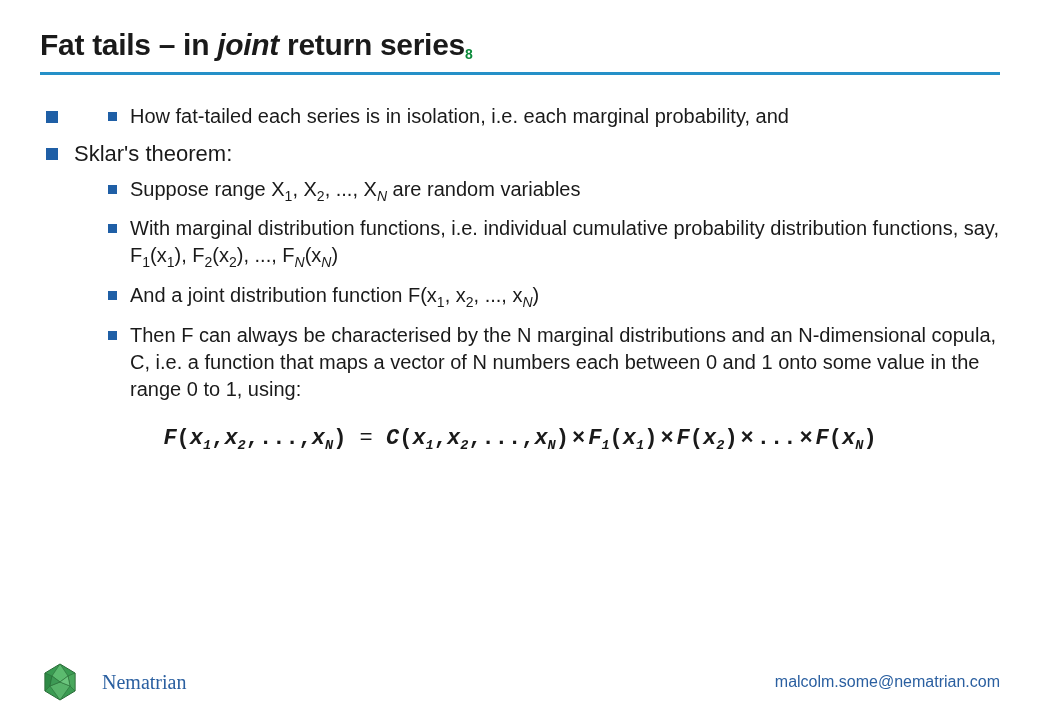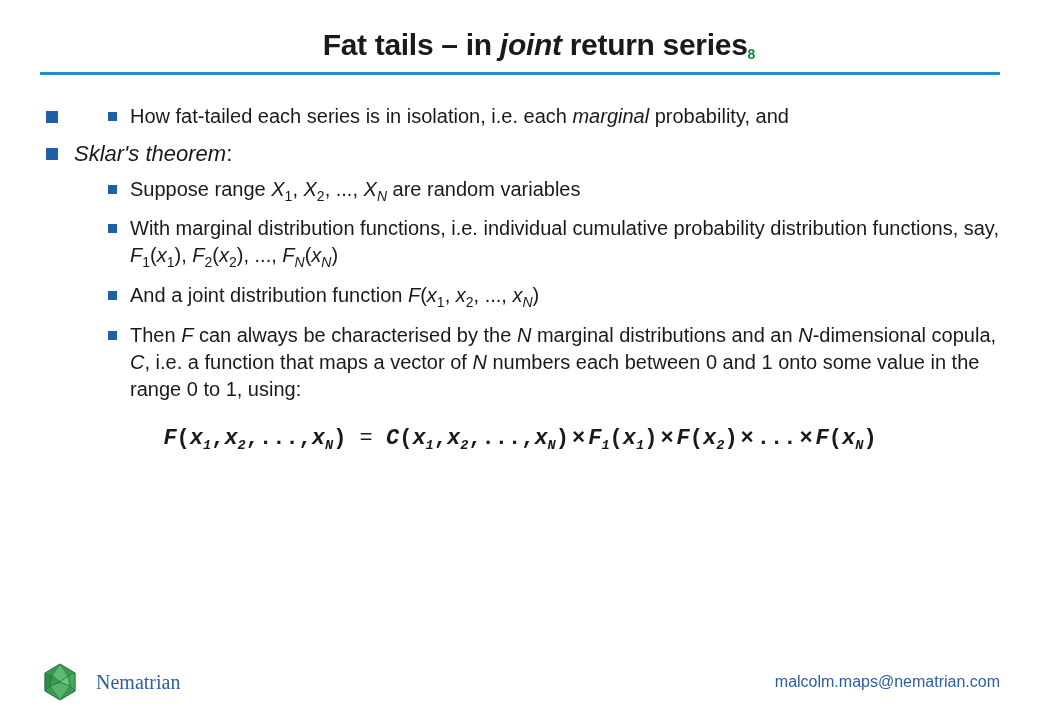--- a/index.html
+++ b/index.html
@@ -1,50 +1,50 @@
 <!DOCTYPE html>
 <html><head>
 <meta charset="utf-8">
 <style>
   * { box-sizing: border-box; margin: 0; padding: 0; }
   html, body { width: 1040px; height: 720px; font-family: Arial, Helvetica, sans-serif; background: #fff; color: #1a1a1a; }
   .slide { width: 1040px; height: 720px; padding: 28px 40px 20px 40px; position: relative; }
 
-  .header-row { display: flex; align-items: flex-end; justify-content: center; padding-bottom: 6px; margin-left: 44px; }
+  .header-row { display: flex; align-items: flex-end; justify-content: flex-start; padding-bottom: 6px; }
   .title { font-size: 30px; font-weight: bold; letter-spacing: -0.3px; }
   .title .it { font-style: italic; }
   .page-num { font-size: 14px; font-weight: bold; color: #0a8a3a; margin-right: 6px; }
 
   .rule { height: 3px; background: #2590c8; margin-top: 4px; margin-bottom: 28px; }
 
   .bullets { font-size: 22px; line-height: 1.25; }
   .bullets ul { list-style: none; }
   .bullets > ul > li { position: relative; padding-left: 34px; margin-bottom: 10px; }
   .bullets > ul > li::before {
     content: ""; position: absolute; left: 6px; top: 8px;
     width: 12px; height: 12px; background: #1f5fa6;
   }
   .sub { list-style: none; margin-top: 8px; font-size: 20px; line-height: 1.35; }
   .sub > li { position: relative; padding-left: 56px; margin-bottom: 10px; }
   .sub > li::before {
     content: ""; position: absolute; left: 34px; top: 9px;
     width: 9px; height: 9px; background: #1f5fa6;
   }
-  .it { font-style: italic; }
+  .it { }
   .subn { font-size: 70%; vertical-align: sub; font-style: italic; }
   .subnn { font-size: 70%; vertical-align: sub; }
 
   .formula-row { margin-top: 22px; text-align: center; font-family: Liberation Mono, monospace; font-size: 22px; font-weight: bold; font-style: italic; }
   .formula-row .op { font-style: normal; font-weight: normal; }
   .formula-row .opb { font-style: normal; font-weight: bold; }
   .formula-row .ssub { font-size: 62%; vertical-align: sub; font-weight: bold; }
   .formula-row .x { padding: 0 3px; font-style: normal; }
 
   .footer { position: absolute; left: 40px; right: 40px; bottom: 18px; display: flex; align-items: center; justify-content: space-between; }
-  .brand { display: flex; align-items: center; gap: 16px; }
+  .brand { display: flex; align-items: center; gap: 22px; }
   .brand-name { font-family: "Times New Roman", Times, serif; font-size: 20px; color: #2a5fa0; }
   .email { font-size: 16px; color: #2a5fa0; }
 
   .logo { width: 40px; height: 40px; }
 </style>
 </head>
 <body>
 
 <div class="slide">
 
@@ -96,16 +96,16 @@
         <polygon points="20,2 35,11 35,29 20,38 5,29 5,11" fill="#3a9b52" stroke="#2a6b38" stroke-width="1"></polygon>
         <polygon points="20,2 28,14 20,20 12,14" fill="#5cbb6f" stroke="#2a6b38" stroke-width="0.6"></polygon>
         <polygon points="35,11 28,14 30,24 35,29" fill="#4aa85d" stroke="#2a6b38" stroke-width="0.6"></polygon>
         <polygon points="5,11 12,14 10,24 5,29" fill="#2e8a45" stroke="#2a6b38" stroke-width="0.6"></polygon>
         <polygon points="20,20 30,24 20,38 10,24" fill="#57b36a" stroke="#2a6b38" stroke-width="0.6"></polygon>
         <polygon points="12,14 20,20 10,24" fill="#3d9a55" stroke="#2a6b38" stroke-width="0.6"></polygon>
         <polygon points="28,14 20,20 30,24" fill="#6bc57d" stroke="#2a6b38" stroke-width="0.6"></polygon>
       </svg>
       <span class="brand-name">Nematrian</span>
     </div>
-    <div class="email">malcolm.maps@nematrian.com</div>
+    <div class="email">malcolm.some@nematrian.com</div>
   </div>
 
 </div>
 
 </body></html>

